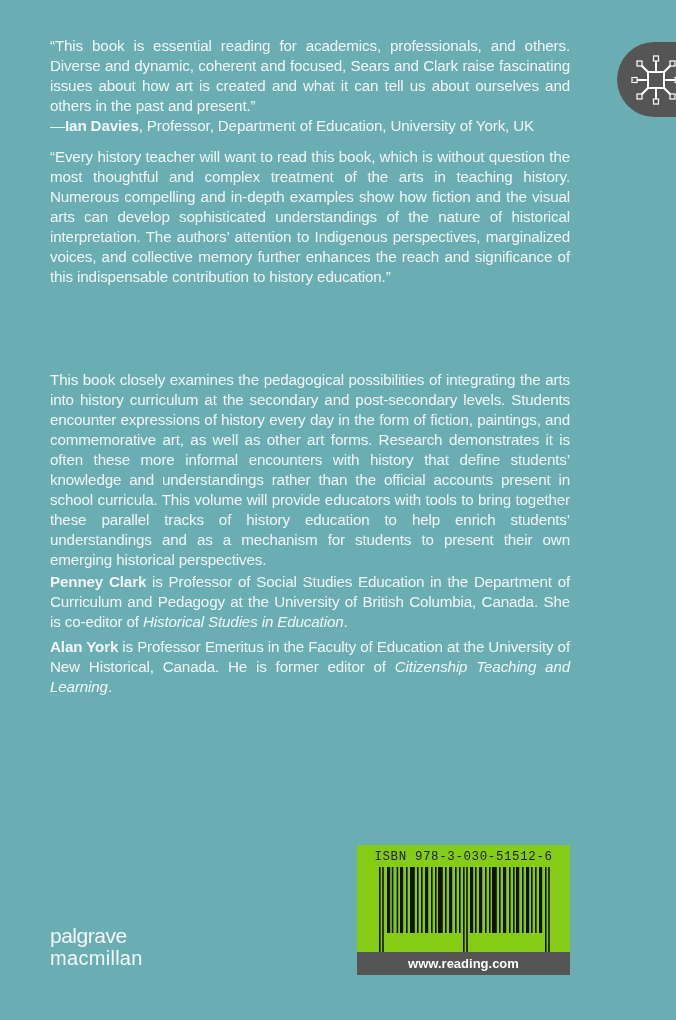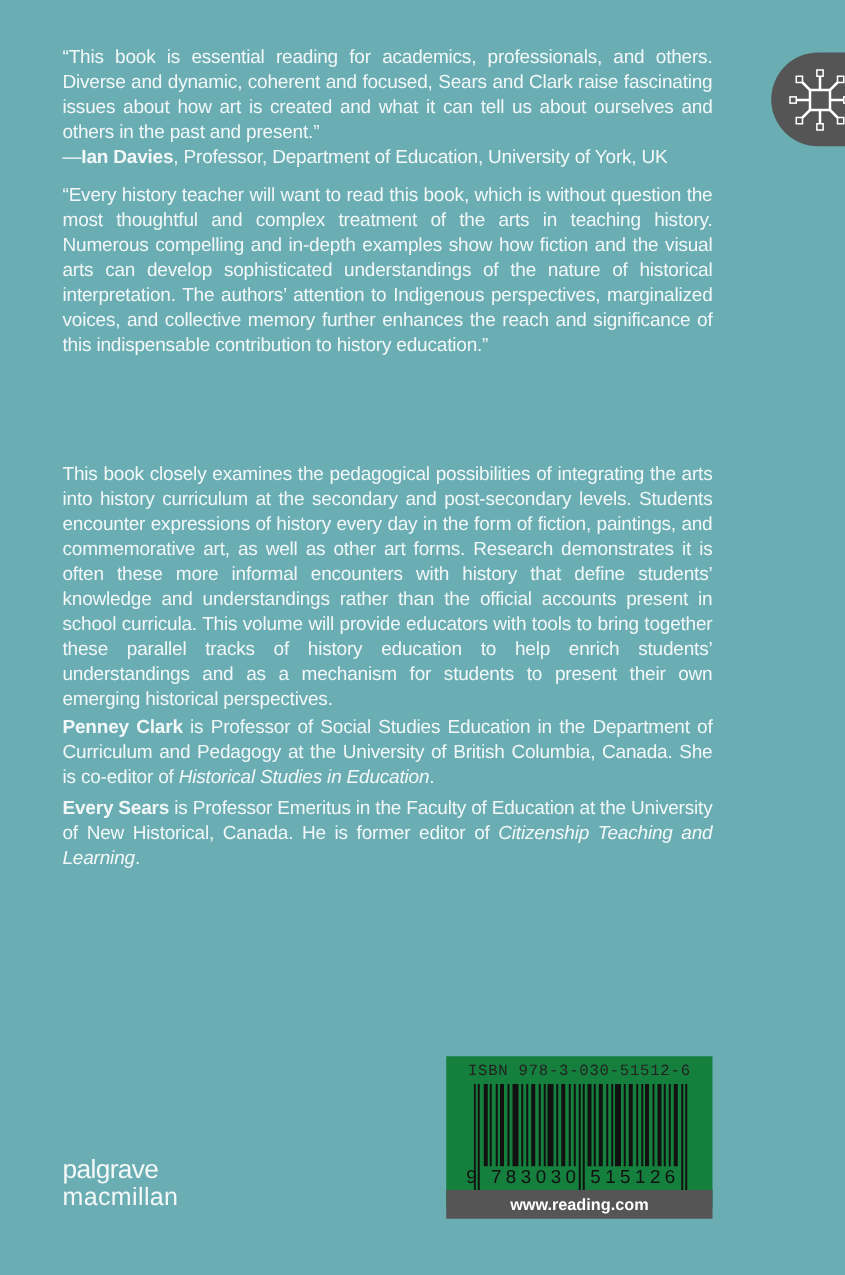--- a/index.html
+++ b/index.html
@@ -37,21 +37,21 @@
   .logo {
     position: absolute; left: 50px; top: 925px;
     color: #f4f8f8; line-height: 1;
   }
   .logo .l1 { font-size: 21px; letter-spacing: -0.5px; display: block; }
   .logo .l2 { font-size: 20px; letter-spacing: 0.3px; display: block; margin-top: 2px; }
 
   .barcode-box {
     position: absolute; left: 357px; top: 845px;
     width: 213px; height: 121px;
-    background: #15803d;
+    background: #84cc16;
   }
   .isbn-text {
     position: absolute; left: 0; top: 5px; width: 213px;
     text-align: center;
     font-family: "Liberation Mono", "DejaVu Sans Mono", monospace;
     font-size: 12.5px; color: #222; letter-spacing: 0.6px;
   }
   .bars { position: absolute; left: 22px; top: 22px; }
   .digits {
     position: absolute; top: 88px; left: 16px;
@@ -105,21 +105,21 @@
 
 <div class="col" id="desc">
   <p>This book closely examines the pedagogical possibilities of integrating the arts into history curriculum at the secondary and post-secondary levels. Students encounter expressions of history every day in the form of fiction,  paintings, and commemorative art, as well as other art forms. Research demonstrates it is often these more informal encounters with history that define students’ knowledge and understandings rather than the official accounts present in school curricula. This volume will provide educators  with tools to bring together these parallel tracks of history education to help enrich students’ understandings and as a mechanism for students to present their own emerging historical perspectives.</p>
 </div>
 
 <div class="col bio" id="bio1">
   <p><b>Penney Clark</b><span> is Professor of Social Studies Education in the Department of Curriculum and Pedagogy at the University of British Columbia, Canada. She is co-editor of </span><i>Historical Studies in Education</i><span>.</span></p>
 </div>
 
 <div class="col bio" id="bio2">
-  <p><b>Every Sears</b><span> is Professor Emeritus in the Faculty of Education at the University of New Historical, Canada. He is former editor of </span><i>Citizenship Teaching and Learning</i><span>.</span></p>
+  <p><b>Alan York</b><span> is Professor Emeritus in the Faculty of Education at the University of New Historical, Canada. He is former editor of </span><i>Citizenship Teaching and Learning</i><span>.</span></p>
 </div>
 
 <div class="logo">
   <span class="l1">palgrave</span>
   <span class="l2">macmillan</span>
 </div>
 
 <div class="barcode-box">
   <div class="isbn-text">ISBN 978-3-030-51512-6</div>
   <svg class="bars" width="172" height="86" viewBox="0 0 172 86">
@@ -157,15 +157,14 @@
       <rect x="137" y="0" width="3.2" height="66"></rect>
         <rect x="143" y="0" width="1.6" height="66"></rect>
       <rect x="147" y="0" width="3.2" height="66"></rect>
         <rect x="152" y="0" width="1.6" height="66"></rect>
       <rect x="156" y="0" width="1.6" height="66"></rect>
         <rect x="160" y="0" width="3.2" height="66"></rect>
       <rect x="166" y="0" width="1.6" height="86"></rect>
         <rect x="169.2" y="0" width="1.6" height="86"></rect>
     </g>
   </svg>
-  <div class="digits"><span>9</span> <span>783030</span> <span>515126</span></div>
   <div class="url-strip">www.reading.com</div>
 </div>
 
 </body></html>

